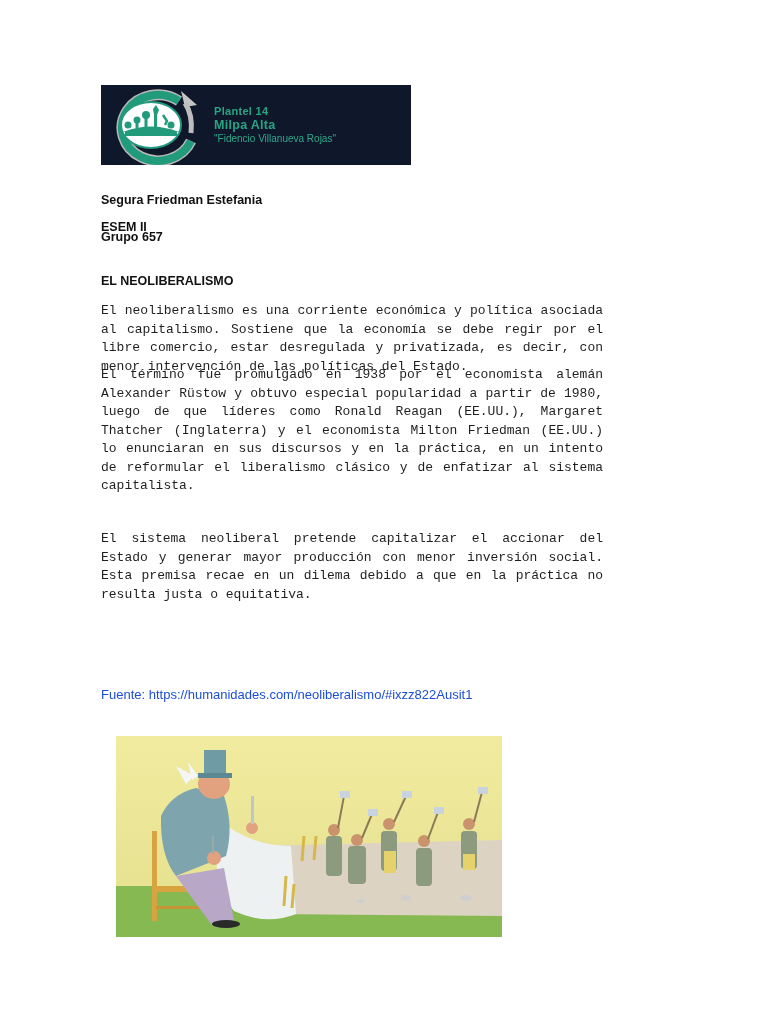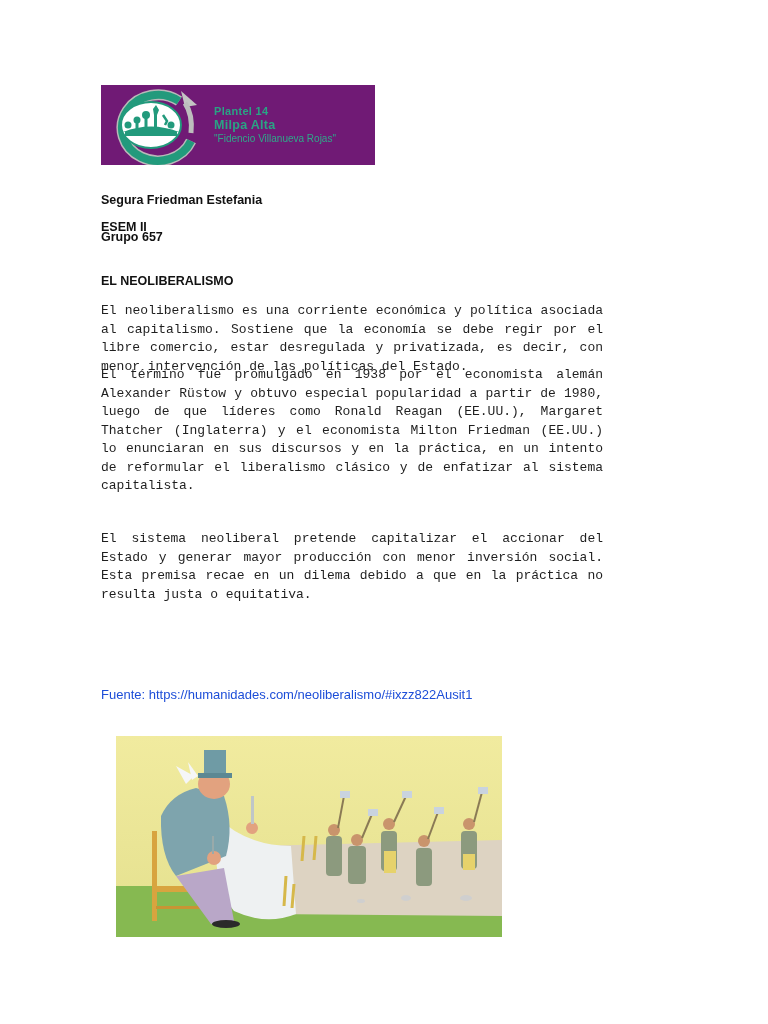--- a/index.html
+++ b/index.html
@@ -5,21 +5,21 @@
   html, body { margin: 0; padding: 0; }
   body {
     width: 768px; height: 1024px; background: #ffffff; position: relative;
     overflow: hidden; font-family: "Liberation Sans", sans-serif; color: #1a1a1a;
   }
   .page { position: absolute; left: 0; top: 0; width: 768px; height: 1024px; }
 
   
   .logo {
     position: absolute; left: 101px; top: 85px; width: 274px; height: 80px;
-    background: #701a75; overflow: hidden;
+    background: #0f172a; overflow: hidden; padding-left: 36px;
   }
   .logo svg { position: absolute; left: 0; top: 0; }
   .logo-text { position: absolute; left: 113px; top: 20px; color: #2aa384; }
   .logo-line1 { font-weight: bold; font-size: 11px; line-height: 13px; letter-spacing: 0.3px; }
   .logo-line2 { font-weight: bold; font-size: 12.5px; line-height: 14px; letter-spacing: 0.3px; }
   .logo-line3 { font-size: 10px; line-height: 13px; color: #2fa98a; }
 
   
   .meta-line {
     position: absolute; left: 101px; font-weight: bold; font-size: 12.5px;

